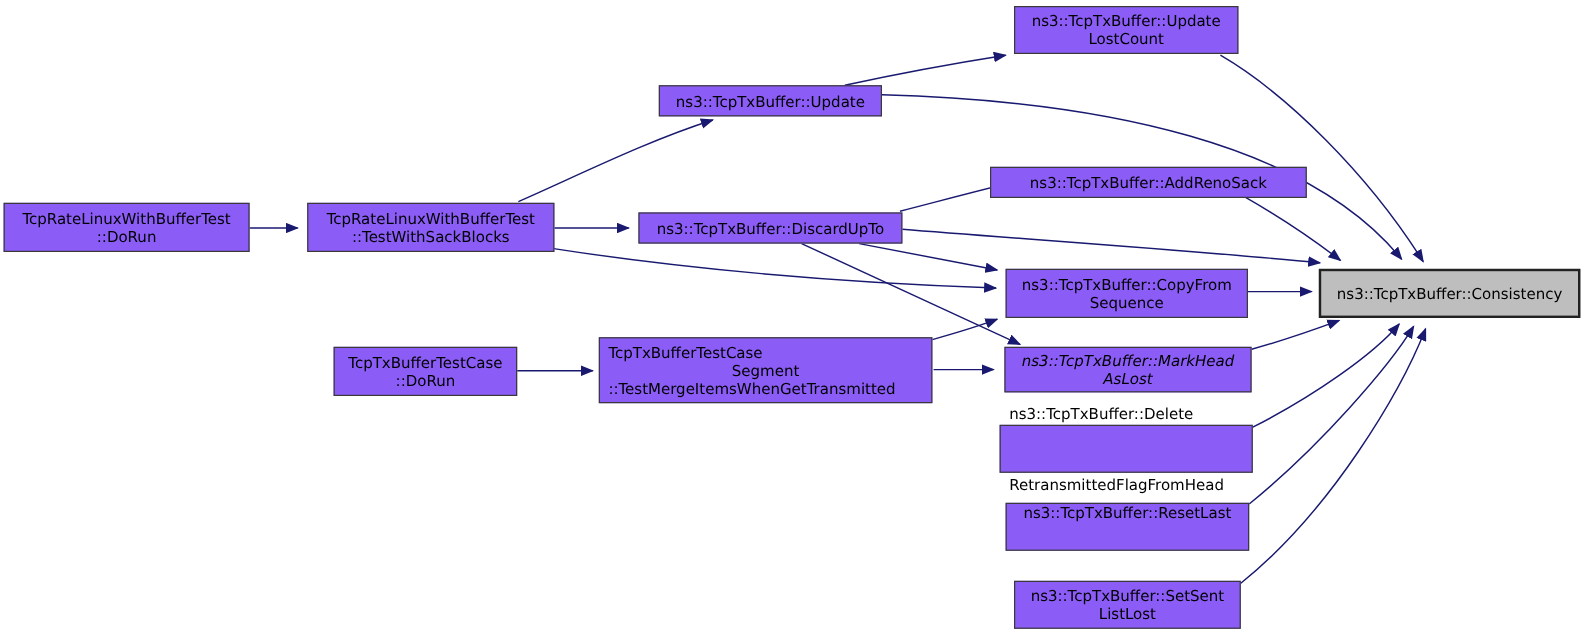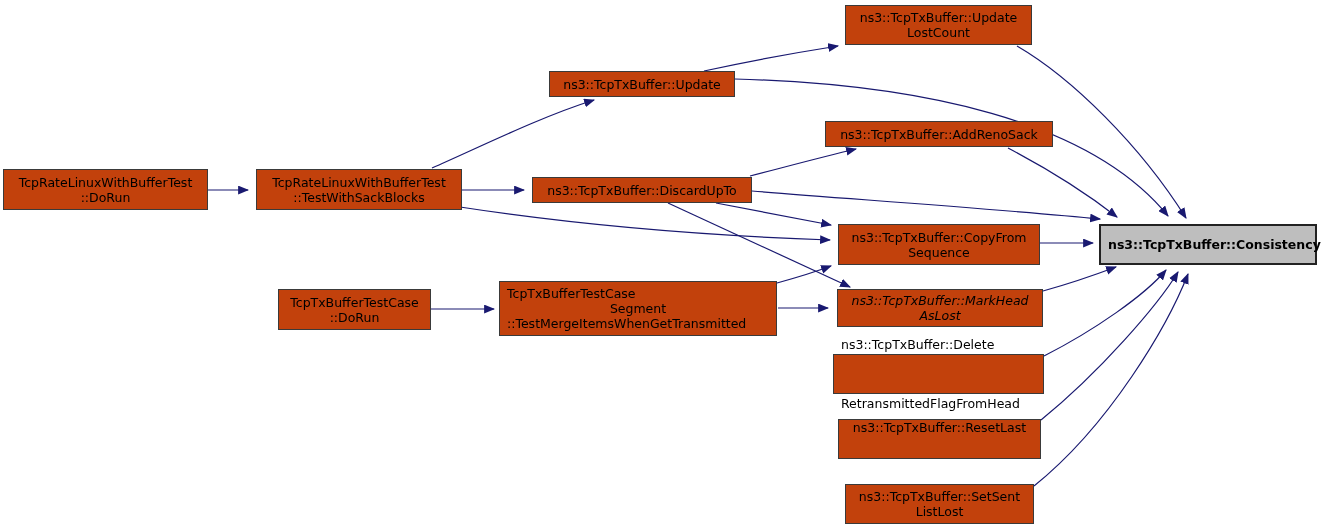--- a/index.html
+++ b/index.html
@@ -1,19 +1,19 @@
 <!DOCTYPE html>
 <html><head>
 <meta charset="utf-8">
 <style>
   html,body{margin:0;padding:0;background:#ffffff;}
   #diagram{position:relative;width:1321px;height:532px;background:#ffffff;overflow:hidden;
            font-family:"DejaVu Sans","Liberation Sans",sans-serif;}
   #edge-layer{position:absolute;left:0;top:0;width:1321px;height:532px;}
-  .node{position:absolute;box-sizing:border-box;background:#c2410c;border:1px solid #3a3a3a;
+  .node{position:absolute;box-sizing:border-box;background:#8b5cf6;border:1px solid #3a3a3a;
         display:flex;flex-direction:column;justify-content:center;
         font-size:12.5px;line-height:15px;color:#000;cursor:pointer;}
   .node .nline{white-space:nowrap;padding:0 7px;text-align:center;}
   .node .nline.left{text-align:left;}
   .node.highlight{background:#bebebe;border:2px solid #222;}
 </style>
 </head>
 <body>
 
 <div id="diagram">
@@ -45,39 +45,39 @@
       <path d="M1034,486 C1110,425 1168,325 1188,274" fill="none" stroke="#191970" stroke-width="1.2" marker-end="url(#arrow)"></path>
     </svg>
 
 <div class="node" style="left: 845px; top: 5px; width: 187px; height: 40px;">
       <div class="nline">ns3::TcpTxBuffer::Update</div>
       <div class="nline">LostCount</div>
     </div>
     <div class="node" style="left: 549px; top: 71px; width: 186px; height: 26px;">
       <div class="nline">ns3::TcpTxBuffer::Update</div>
     </div>
-    <div class="node" style="left: 825px; top: 121px; width: 228px; height: 26px;">
+    <div class="node" style="left: 825px; top: 139px; width: 264px; height: 26px;">
       <div class="nline">ns3::TcpTxBuffer::AddRenoSack</div>
     </div>
     <div class="node" style="left: 3px; top: 169px; width: 205px; height: 41px;">
       <div class="nline">TcpRateLinuxWithBufferTest</div>
       <div class="nline">::DoRun</div>
     </div>
     <div class="node" style="left: 256px; top: 169px; width: 206px; height: 41px;">
       <div class="nline">TcpRateLinuxWithBufferTest</div>
       <div class="nline">::TestWithSackBlocks</div>
     </div>
     <div class="node" style="left: 532px; top: 177px; width: 220px; height: 26px;">
       <div class="nline">ns3::TcpTxBuffer::DiscardUpTo</div>
     </div>
     <div class="node" style="left: 838px; top: 224px; width: 202px; height: 41px;">
       <div class="nline">ns3::TcpTxBuffer::CopyFrom</div>
       <div class="nline">Sequence</div>
     </div>
-    <div class="node highlight" style="left: 1099px; top: 224px; width: 218px; height: 41px; font-weight: bold;">
+    <div class="node highlight" style="left: 1099px; top: 224px; width: 218px; height: 41px;">
       <div class="nline">ns3::TcpTxBuffer::Consistency</div>
     </div>
     <div class="node" style="left: 837px; top: 289px; width: 206px; height: 38px; font-style: italic;">
       <div class="nline">ns3::TcpTxBuffer::MarkHead</div>
       <div class="nline">AsLost</div>
     </div>
     <div class="node" style="left: 278px; top: 289px; width: 153px; height: 41px;">
       <div class="nline">TcpTxBufferTestCase</div>
       <div class="nline">::DoRun</div>
     </div>

